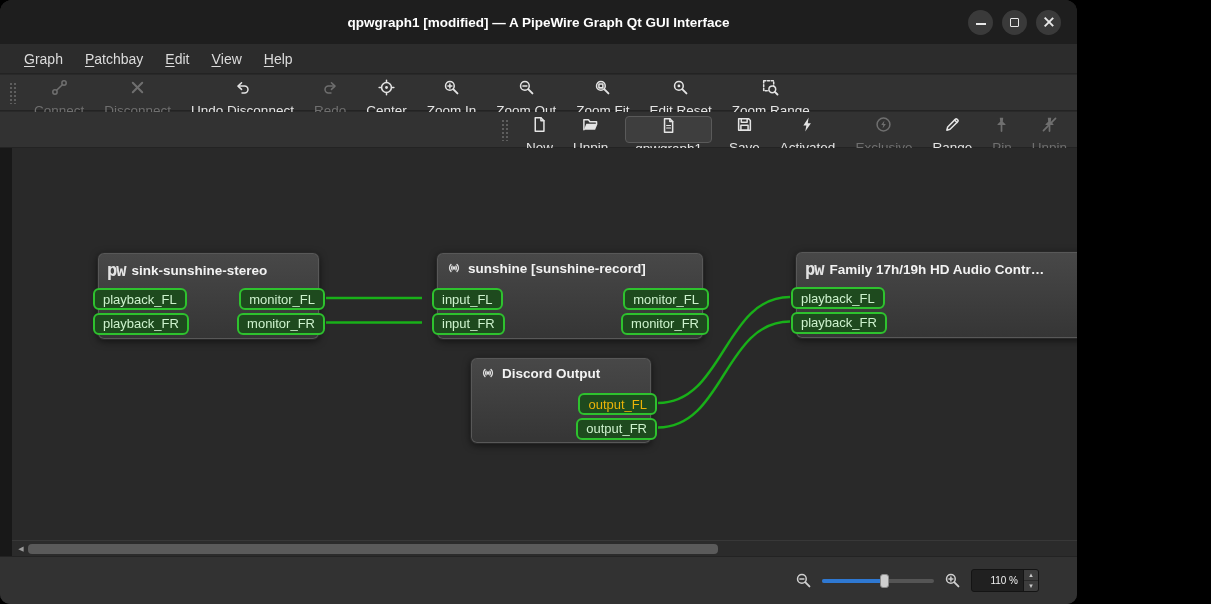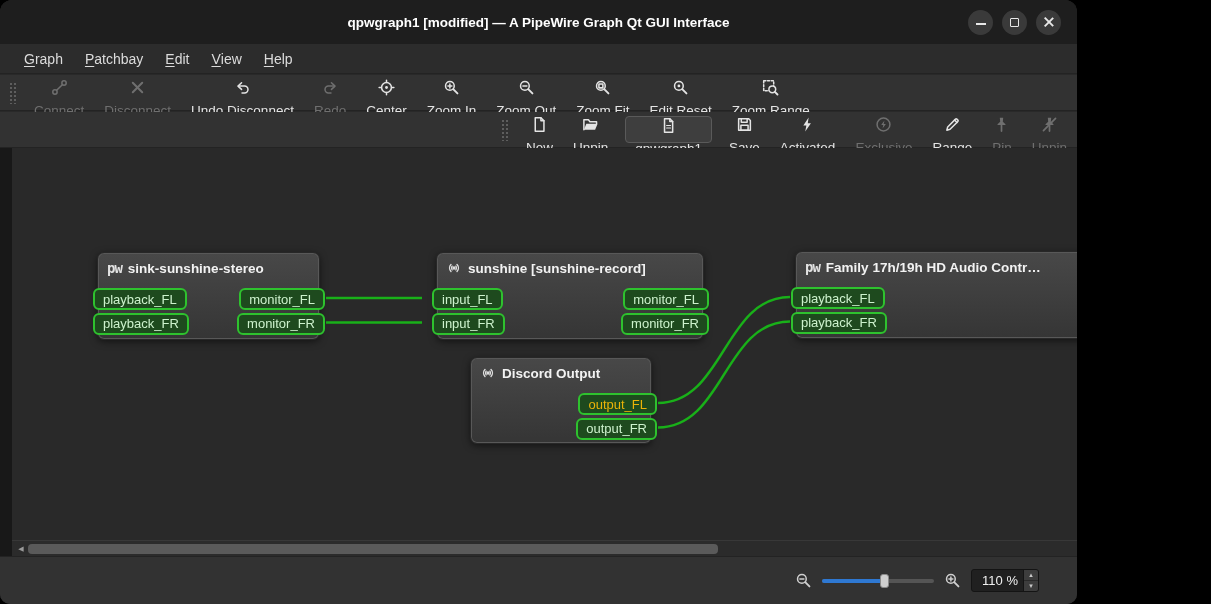--- a/index.html
+++ b/index.html
@@ -47,21 +47,21 @@
   
   .content { position:absolute; top:148px; left:0; width:1211px; height:408px; background:#181818; }
   .canvas  { position:absolute; left:12px; top:0; width:1181px; height:392px; background:#292929; overflow:hidden; }
   svg.wires { position:absolute; left:0; top:0; pointer-events:none; }
 
   .node { position:absolute; border-radius:7px; background:linear-gradient(#484848,#353535);
           border:1px solid #272727; box-shadow:0 2px 7px rgba(0,0,0,.5), inset 0 0 0 1px #585858; }
   .node-header { display:flex; align-items:center; gap:6px; padding:7px 10px 0 9px;
                  color:#f2f2f2; font-weight:bold; font-size:13.5px; white-space:nowrap; overflow:hidden; }
   .node-icon { display:flex; align-items:center; color:#dddddd; }
-  .pw-text { font-family:"DejaVu Sans Mono", monospace; font-weight:bold; font-size:14px;
+  .pw-text { font-family:"DejaVu Sans Mono", monospace; font-weight:bold; font-size:17px;
              color:#e2e2e2; letter-spacing:-1px; }
   .port { position:absolute; height:22px; display:inline-flex; align-items:center; padding:0 8px;
           font-size:13px; border-radius:6px; border:2px solid; white-space:nowrap; cursor:default; }
 
   
   .hscroll { position:absolute; left:12px; top:392px; width:1181px; height:16px; background:#2b2b2b;
              border-top:1px solid #383838; }
   .vscroll { position:absolute; left:1193px; top:0; width:18px; height:392px; background:#2b2b2b;
              border-left:1px solid #383838; }
   .sb-corner { position:absolute; left:1193px; top:392px; width:18px; height:16px; background:#2b2b2b; }
@@ -80,21 +80,21 @@
                border-top:1px solid #232323; display:flex; align-items:center;
                justify-content:flex-end; padding-right:38px; gap:10px; }
   .zoom-icon { display:flex; color:#cfcfcf; }
   .slider { position:relative; width:112px; height:20px; }
   .slider-groove { position:absolute; left:0; right:0; top:8px; height:4px; background:#555555; border-radius:2px; }
   .slider-fill { position:absolute; left:0; top:8px; height:4px; border-radius:2px; }
   .slider-handle { position:absolute; top:3px; width:9px; height:14px; border-radius:3px;
                    background:#cfcfcf; border:1px solid #8a8a8a; }
   .spinbox { display:flex; width:68px; height:23px; background:#202020; border:1px solid #141414;
              border-radius:3px; overflow:hidden; align-items:stretch; }
-  .spin-value { flex:1; color:#f0f0f0; font-size:13px; display:flex; align-items:center;
+  .spin-value { flex:1; color:#f0f0f0; font-size:10px; display:flex; align-items:center;
                 justify-content:flex-end; padding-right:5px; }
   .spin-arrows { width:15px; background:#3d3d3d; border-left:1px solid #141414;
                  display:flex; flex-direction:column; }
   .spin-up,.spin-down { flex:1; font-size:7px; color:#c8c8c8; display:flex;
                  align-items:center; justify-content:center; }
   .spin-up { border-bottom:1px solid #2a2a2a; }
 </style>
 </head>
 <body>
 

